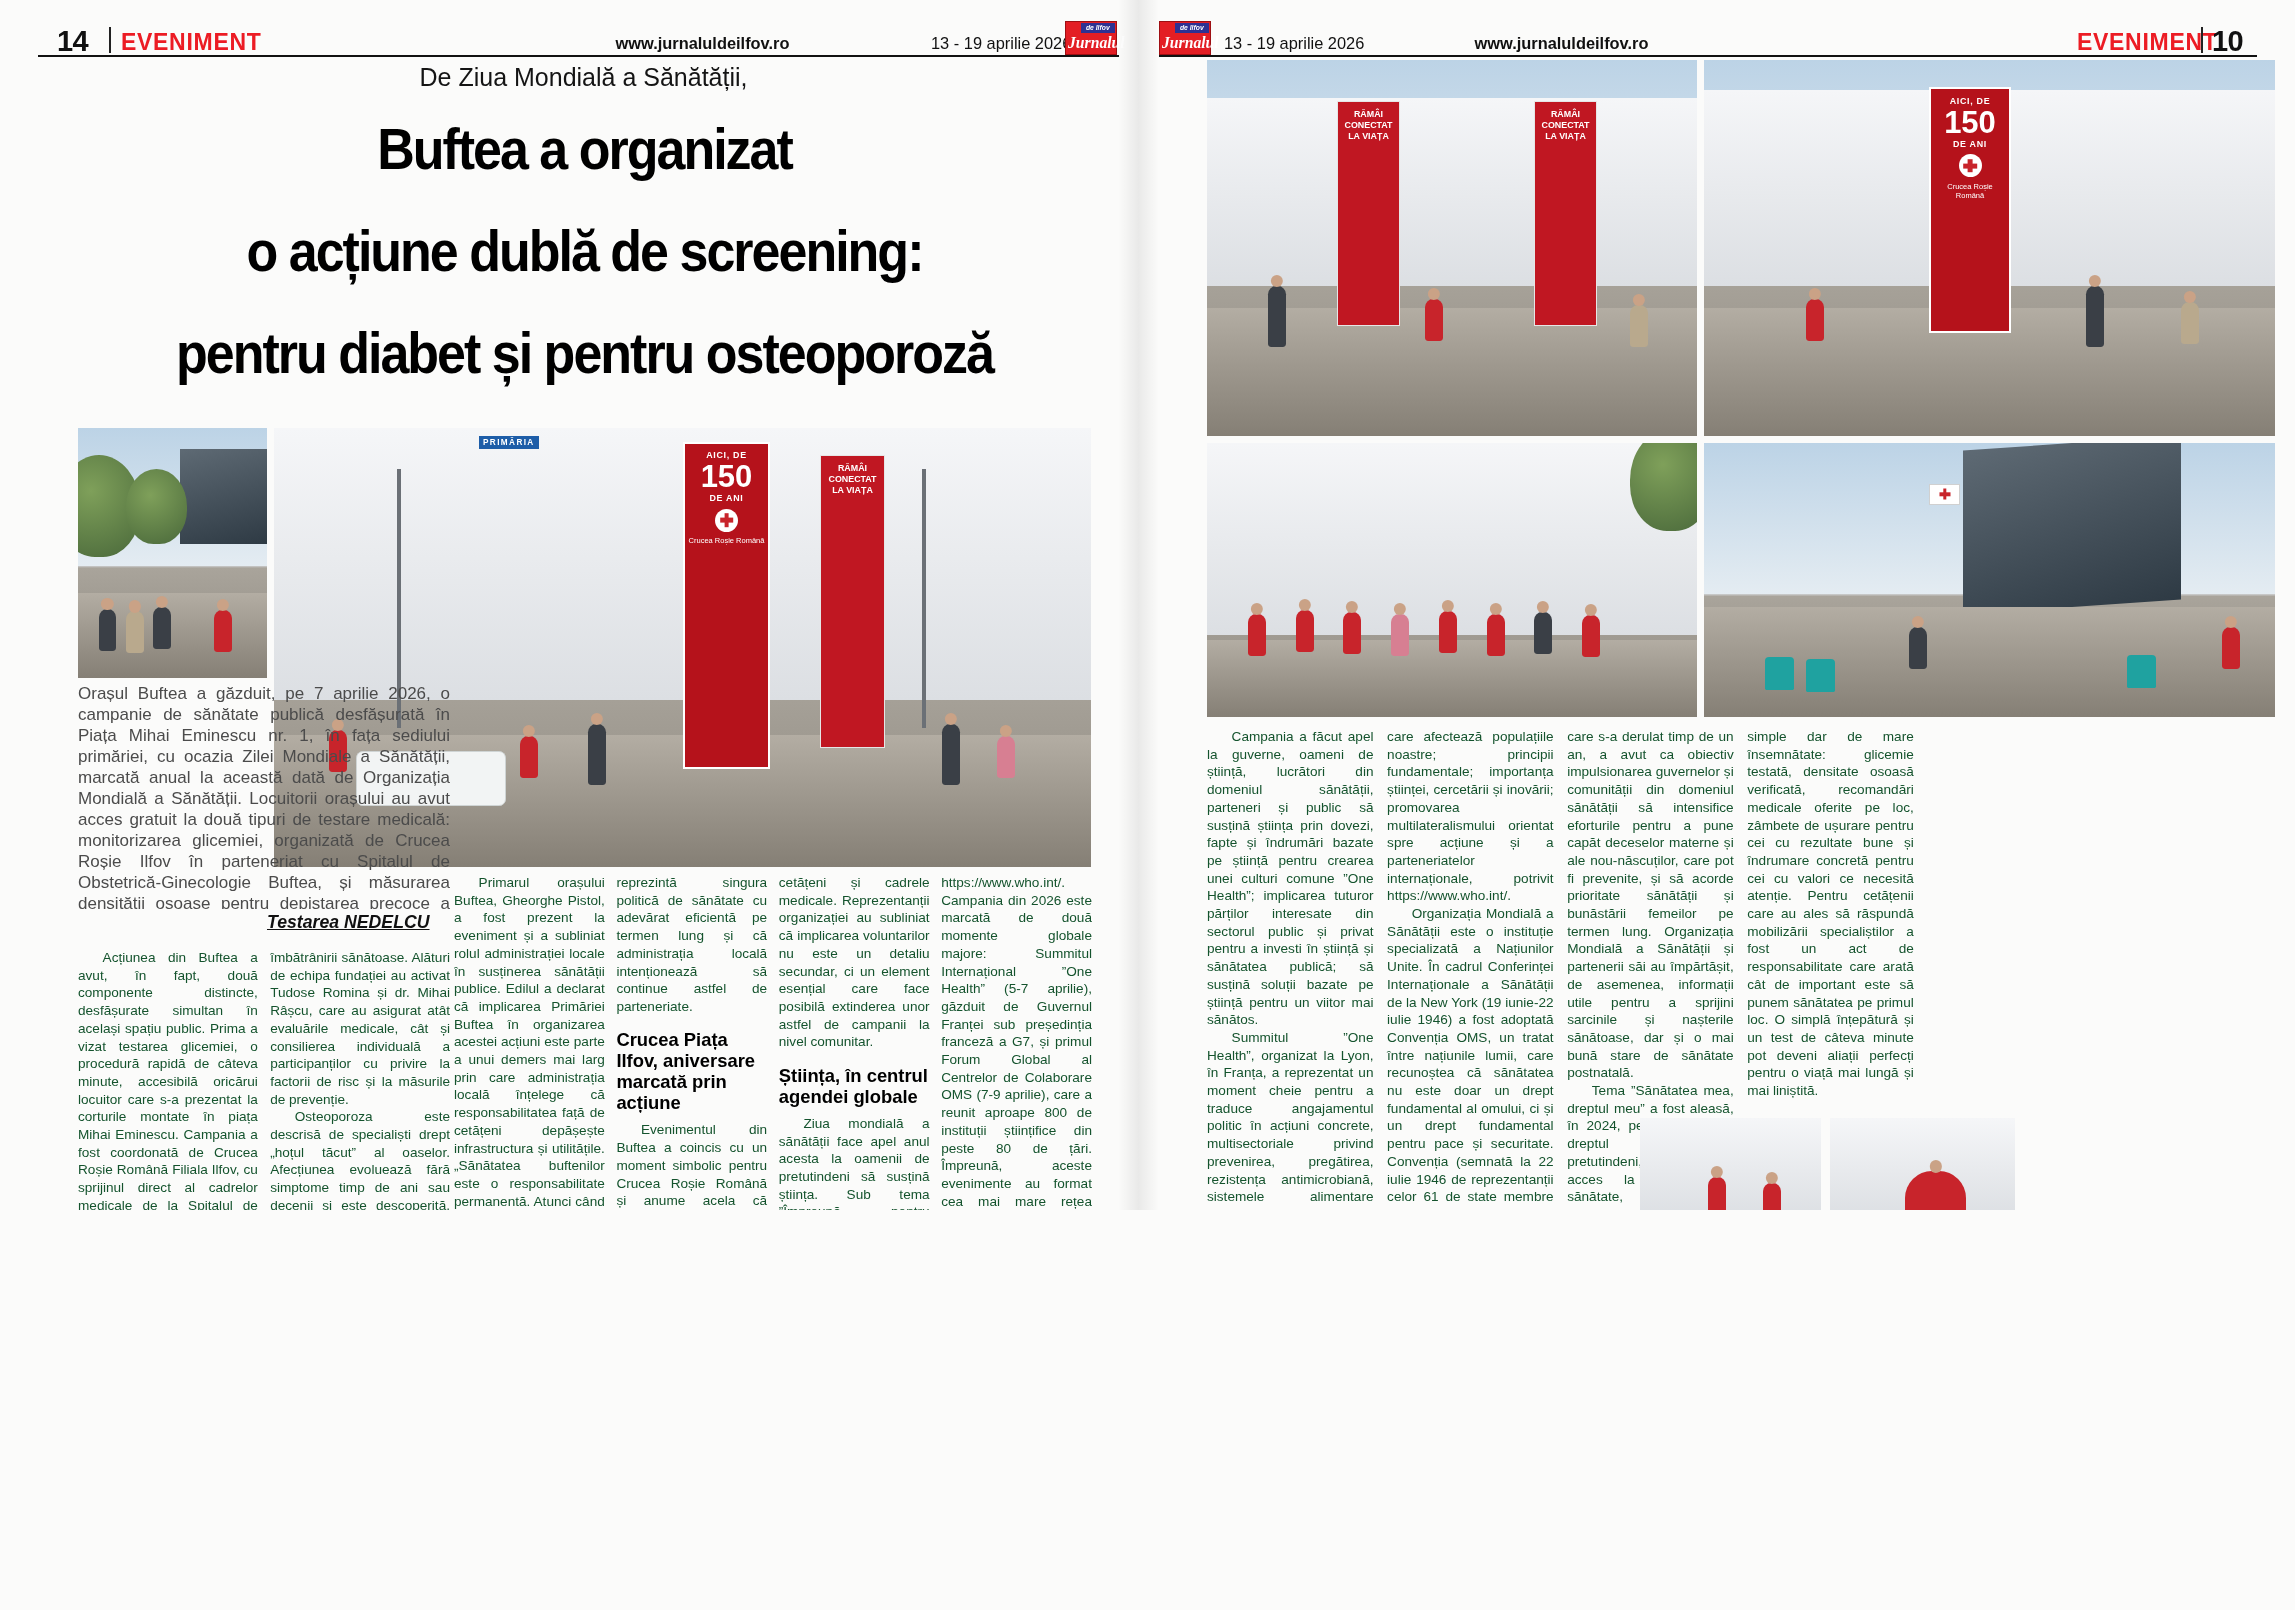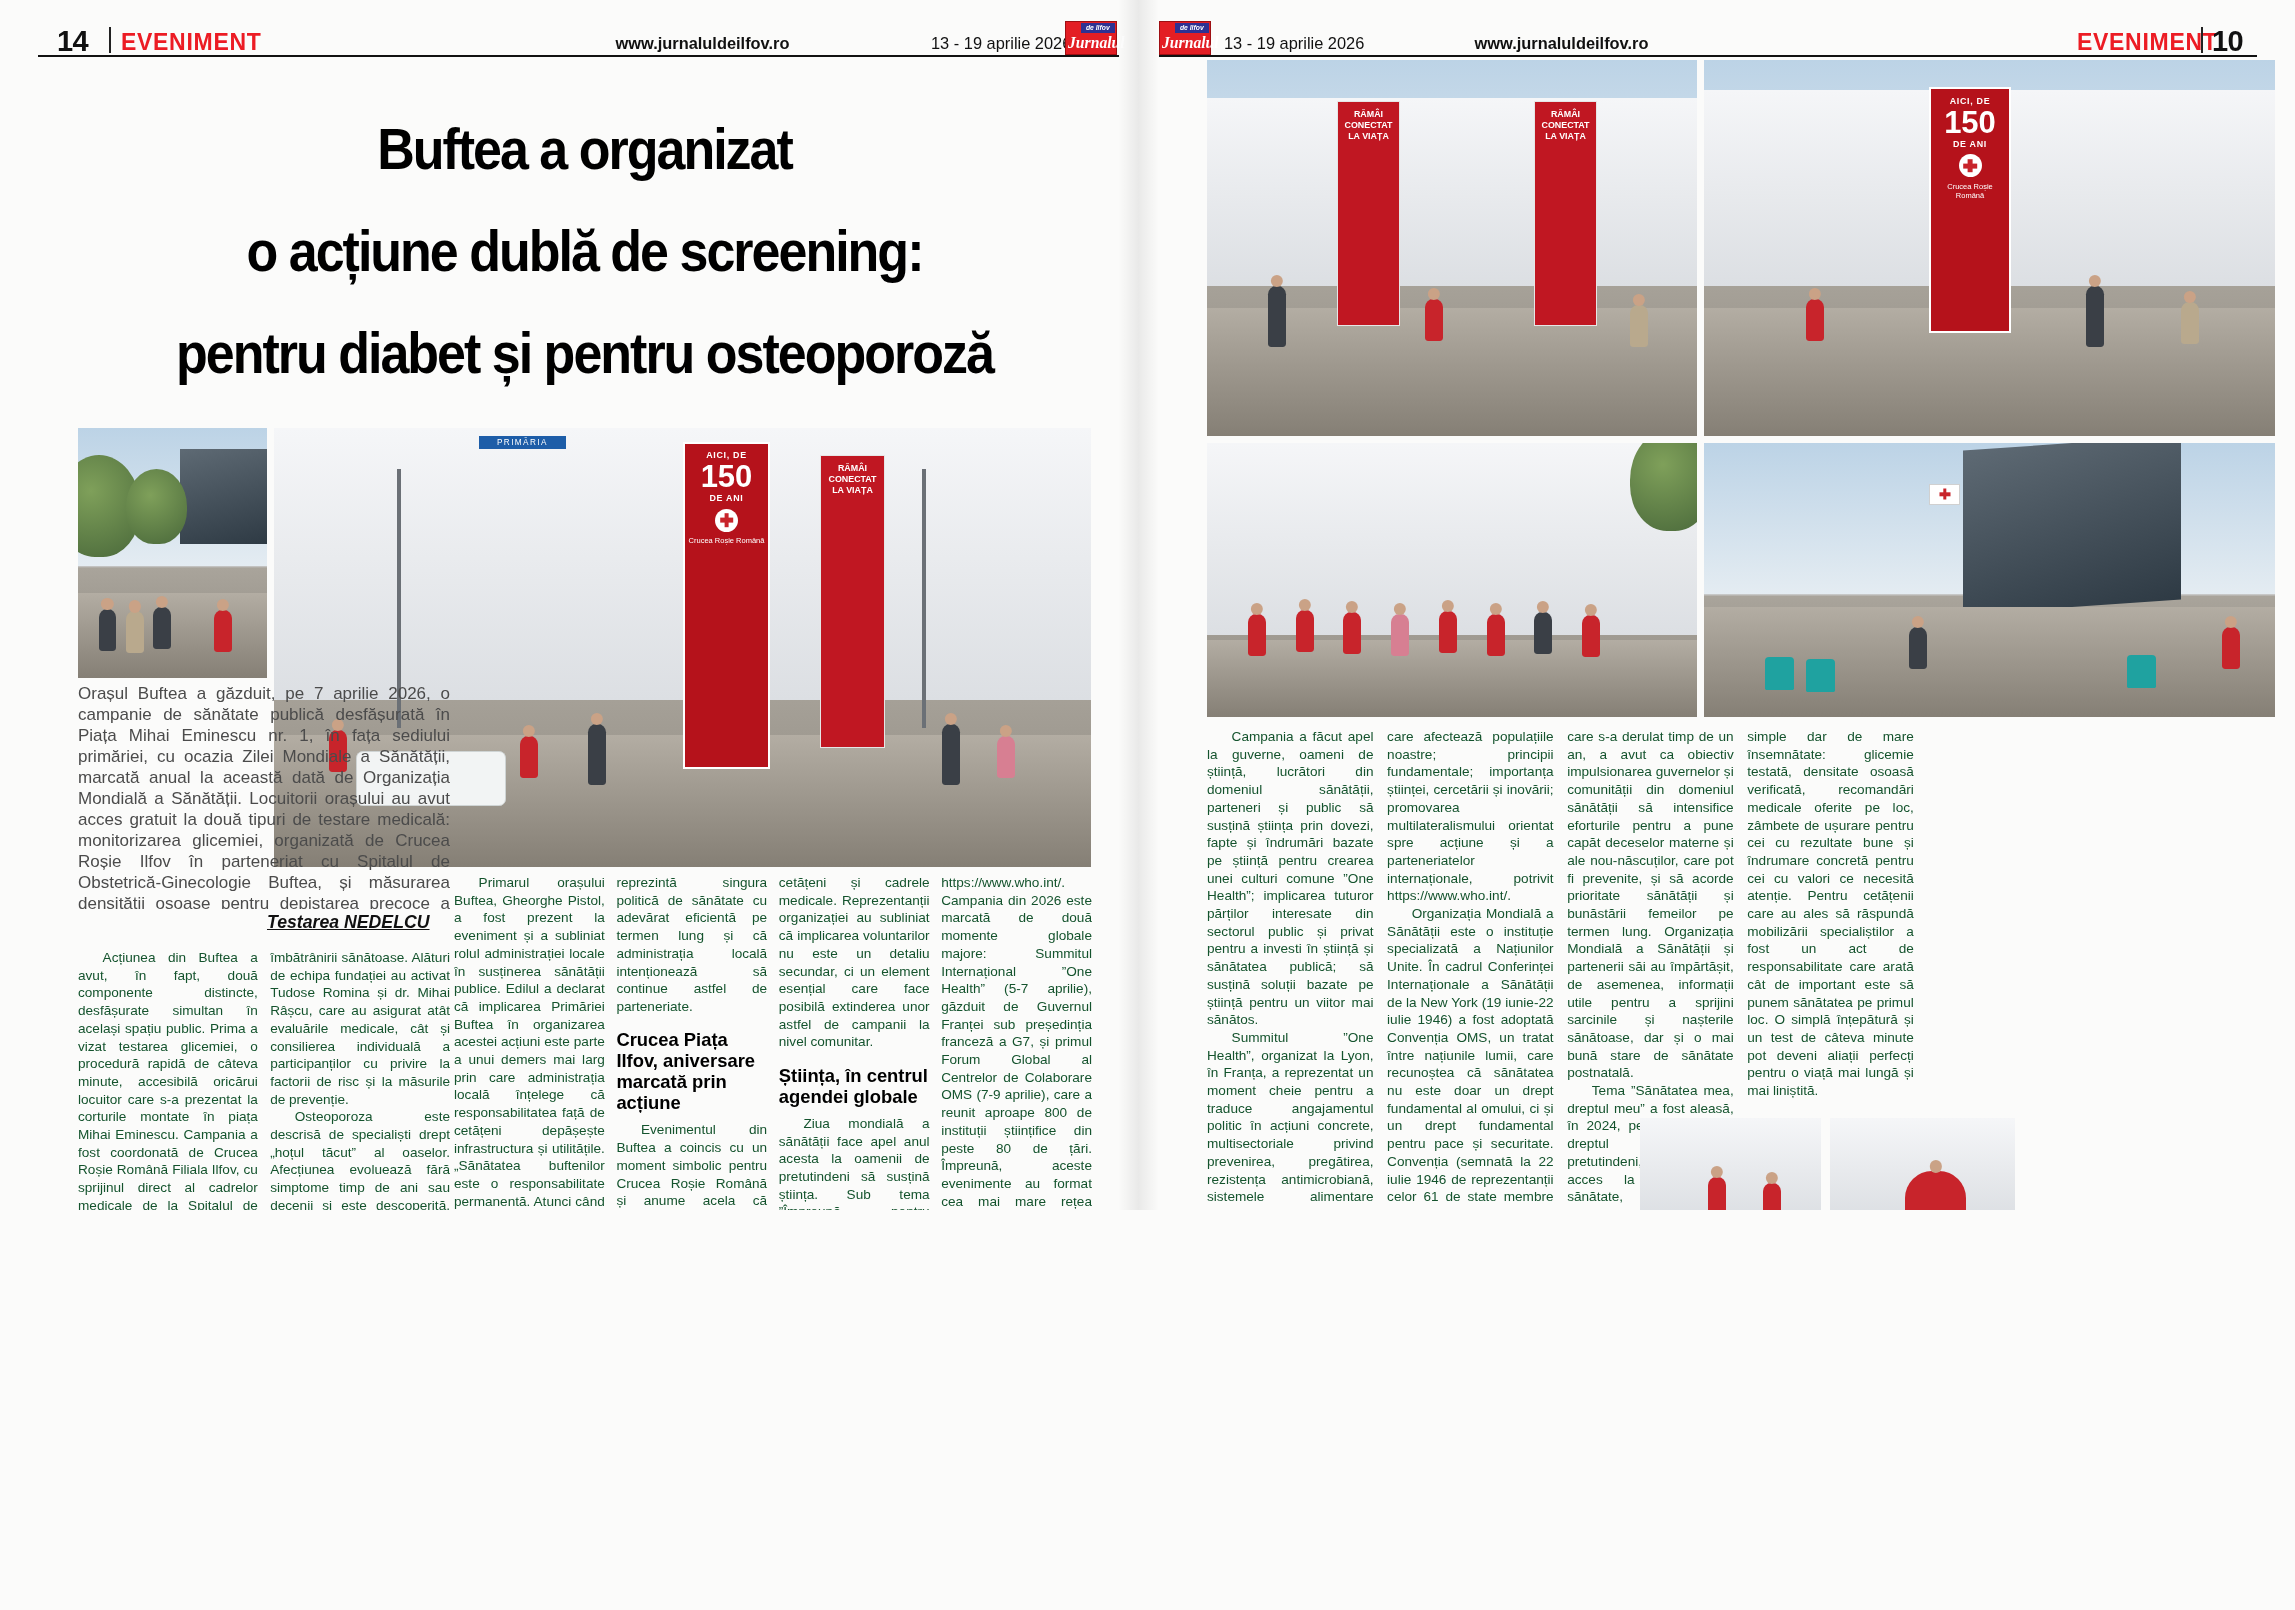--- a/index.html
+++ b/index.html
@@ -59,22 +59,22 @@
   .banner150 .l1 { font-size:8.9px; font-weight:bold; letter-spacing:0.7px; }
   .banner150 .num { font-size:31px; font-weight:bold; line-height:33px; }
   .banner150 .l2 { font-size:8.9px; font-weight:bold; letter-spacing:0.7px; }
   .banner150 .org { font-size:7.5px; margin-top:5.5px; line-height:8.9px; }
   .rc { position:relative; width:23px; height:23px; border-radius:50%; background:#fff; margin-top:5.5px; }
   .rc::before, .rc::after { content:""; position:absolute; background:#c8242b; left:50%; top:50%; }
   .rc::before { width:13.6px; height:4.8px; transform:translate(-50%,-50%); }
   .rc::after  { width:4.8px; height:13.6px; transform:translate(-50%,-50%); }
   .bannerV { position:absolute; background:#c01722; border:1.4px solid #e6e6e6; color:#fff; text-align:center;
              font-weight:bold; font-size:8.9px; line-height:11px; padding:6.8px 2px; }
-  .bluesign { position:absolute; background:#1d5da8; color:#fff; font-size:8.2px; font-weight:normal;
-              padding:2px 18px; letter-spacing:1.4px; }
+  .bluesign { position:absolute; background:#1d5da8; color:#fff; font-size:8.2px; font-weight:bold;
+              padding:2px 4px; letter-spacing:1.4px; }
   .flag { position:absolute; width:31px; height:20.5px; background:#fff; border:0.7px solid #d0d0d0; }
   .flag::before { content:""; position:absolute; left:50%; top:50%; width:11px; height:3.4px; background:#c8242b; transform:translate(-50%,-50%); }
   .flag::after  { content:""; position:absolute; left:50%; top:50%; width:3.4px; height:11px; background:#c8242b; transform:translate(-50%,-50%); }
 
   .gutter { position:absolute; left:1118px; top:0; width:41px; height:1611px;
             background:linear-gradient(90deg,rgba(0,0,0,0) 0%,rgba(0,0,0,.07) 50%,rgba(0,0,0,0) 100%); }
 </style>
 </head>
 <body>
 
@@ -95,20 +95,21 @@
     <span class="ilfov">de Ilfov</span>
     <span class="jurnal">Jurnalul</span>
   </div>
   <div class="daterange" style="left:1224px; top:34px;">13 - 19 aprilie 2026</div>
   <div class="site" style="left:1459px; top:34px; width:205px; text-align:center;">www.jurnaluldeilfov.ro</div>
   <div class="section-label" style="left:2077px; top:29px;">EVENIMENT</div>
   <div class="headbar-div" style="left:2201px; top:27px;"></div>
   <div class="pgnum" style="left:2212px; top:24.6px;">10</div>
   <div class="headrule" style="left:1159px; top:55px; width:1098px;"></div>
 
+  <div class="kicker">De Ziua Mondială a Sănătății,</div>
   <div class="hline" style="top:115px;">Buftea a organizat</div>
   <div class="hline" style="top:217px;">o acțiune dublă de screening:</div>
   <div class="hline" style="top:319px;">pentru diabet și pentru osteoporoză</div>
 
   <div class="ph" style="left:78px; top:428px; width:189px; height:250px;">
     <div class="sky"></div>
     <div class="bld" style="left:102px; top:20.5px; width:87px; height:95px;"></div>
     <div class="tree" style="left:-20.5px; top:27px;"></div>
     <div class="tree" style="left:48px; top:41px; width:61px; height:75px;"></div>
     <div class="ground"></div>

